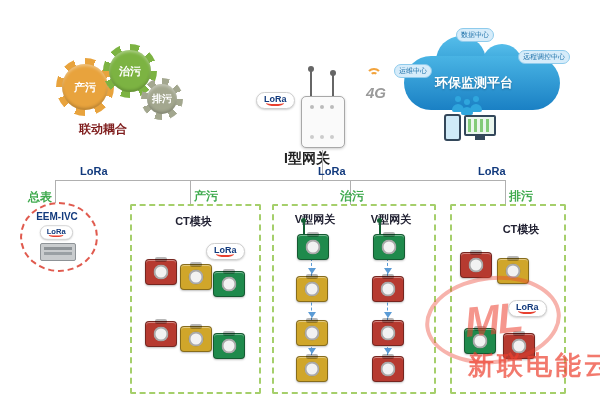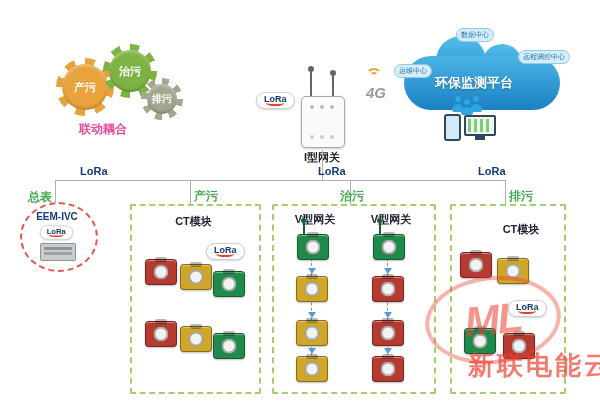--- a/index.html
+++ b/index.html
@@ -5,30 +5,30 @@
   html,body{margin:0;padding:0;background:#fff;}
   #canvas{position:relative;width:600px;height:406px;background:#fff;overflow:hidden;
           font-family:"Liberation Sans",sans-serif;}
 
   
   .gear{position:absolute;border-radius:50%;display:flex;align-items:center;justify-content:center;
         background:repeating-conic-gradient(var(--g) 0 22deg, transparent 22deg 45deg);}
   .gear::before{content:"";position:absolute;inset:6px;border-radius:50%;background:var(--g);
         box-shadow:inset 0 2px 3px rgba(255,255,255,.35), inset 0 -2px 3px rgba(0,0,0,.2);}
   .gear-txt{position:relative;color:#fff;font-weight:bold;font-size:11px;z-index:2;}
-  .gear-cap{position:absolute;font-weight:bold;font-size:12px;color:#ec4899;text-align:center;}
+  .gear-cap{position:absolute;font-weight:bold;font-size:12px;color:#7f1d1d;text-align:center;}
 
   
   .ant{position:absolute;width:2px;background:#666;}
   .ant::before{content:"";position:absolute;top:-4px;left:-2px;width:6px;height:6px;border-radius:50%;background:#666;}
   .gwbody{position:absolute;background:#fafafa;border:1px solid #a8a8a8;border-radius:5px;
           box-shadow:0 1px 3px rgba(0,0,0,.2);}
   .gwbody::before{content:"";position:absolute;left:8px;top:8px;width:4px;height:4px;border-radius:50%;
           background:#bbb;box-shadow:10px 0 0 #bbb,20px 0 0 #bbb,0 30px 0 #ccc,10px 30px 0 #ccc,20px 30px 0 #ccc;}
-  .gwlabel{position:absolute;font-size:11px;font-weight:600;color:#222;text-align:center;}
+  .gwlabel{position:absolute;font-size:14px;font-weight:600;color:#222;}
 
   
   .lora{position:absolute;background:#fff;border:1px solid #cfcfcf;border-radius:10px;
         padding:1px 7px 4px;font-size:9px;font-weight:bold;color:var(--navy,#123a7d);
         box-shadow:0 1px 2px rgba(0,0,0,.18);line-height:10px;}
   .lora::after{content:"";position:absolute;left:25%;bottom:2px;width:50%;height:4px;
         border-bottom:2px solid #e8402f;border-radius:50%;}
 
   
   .wifi{position:absolute;width:16px;height:12px;}

